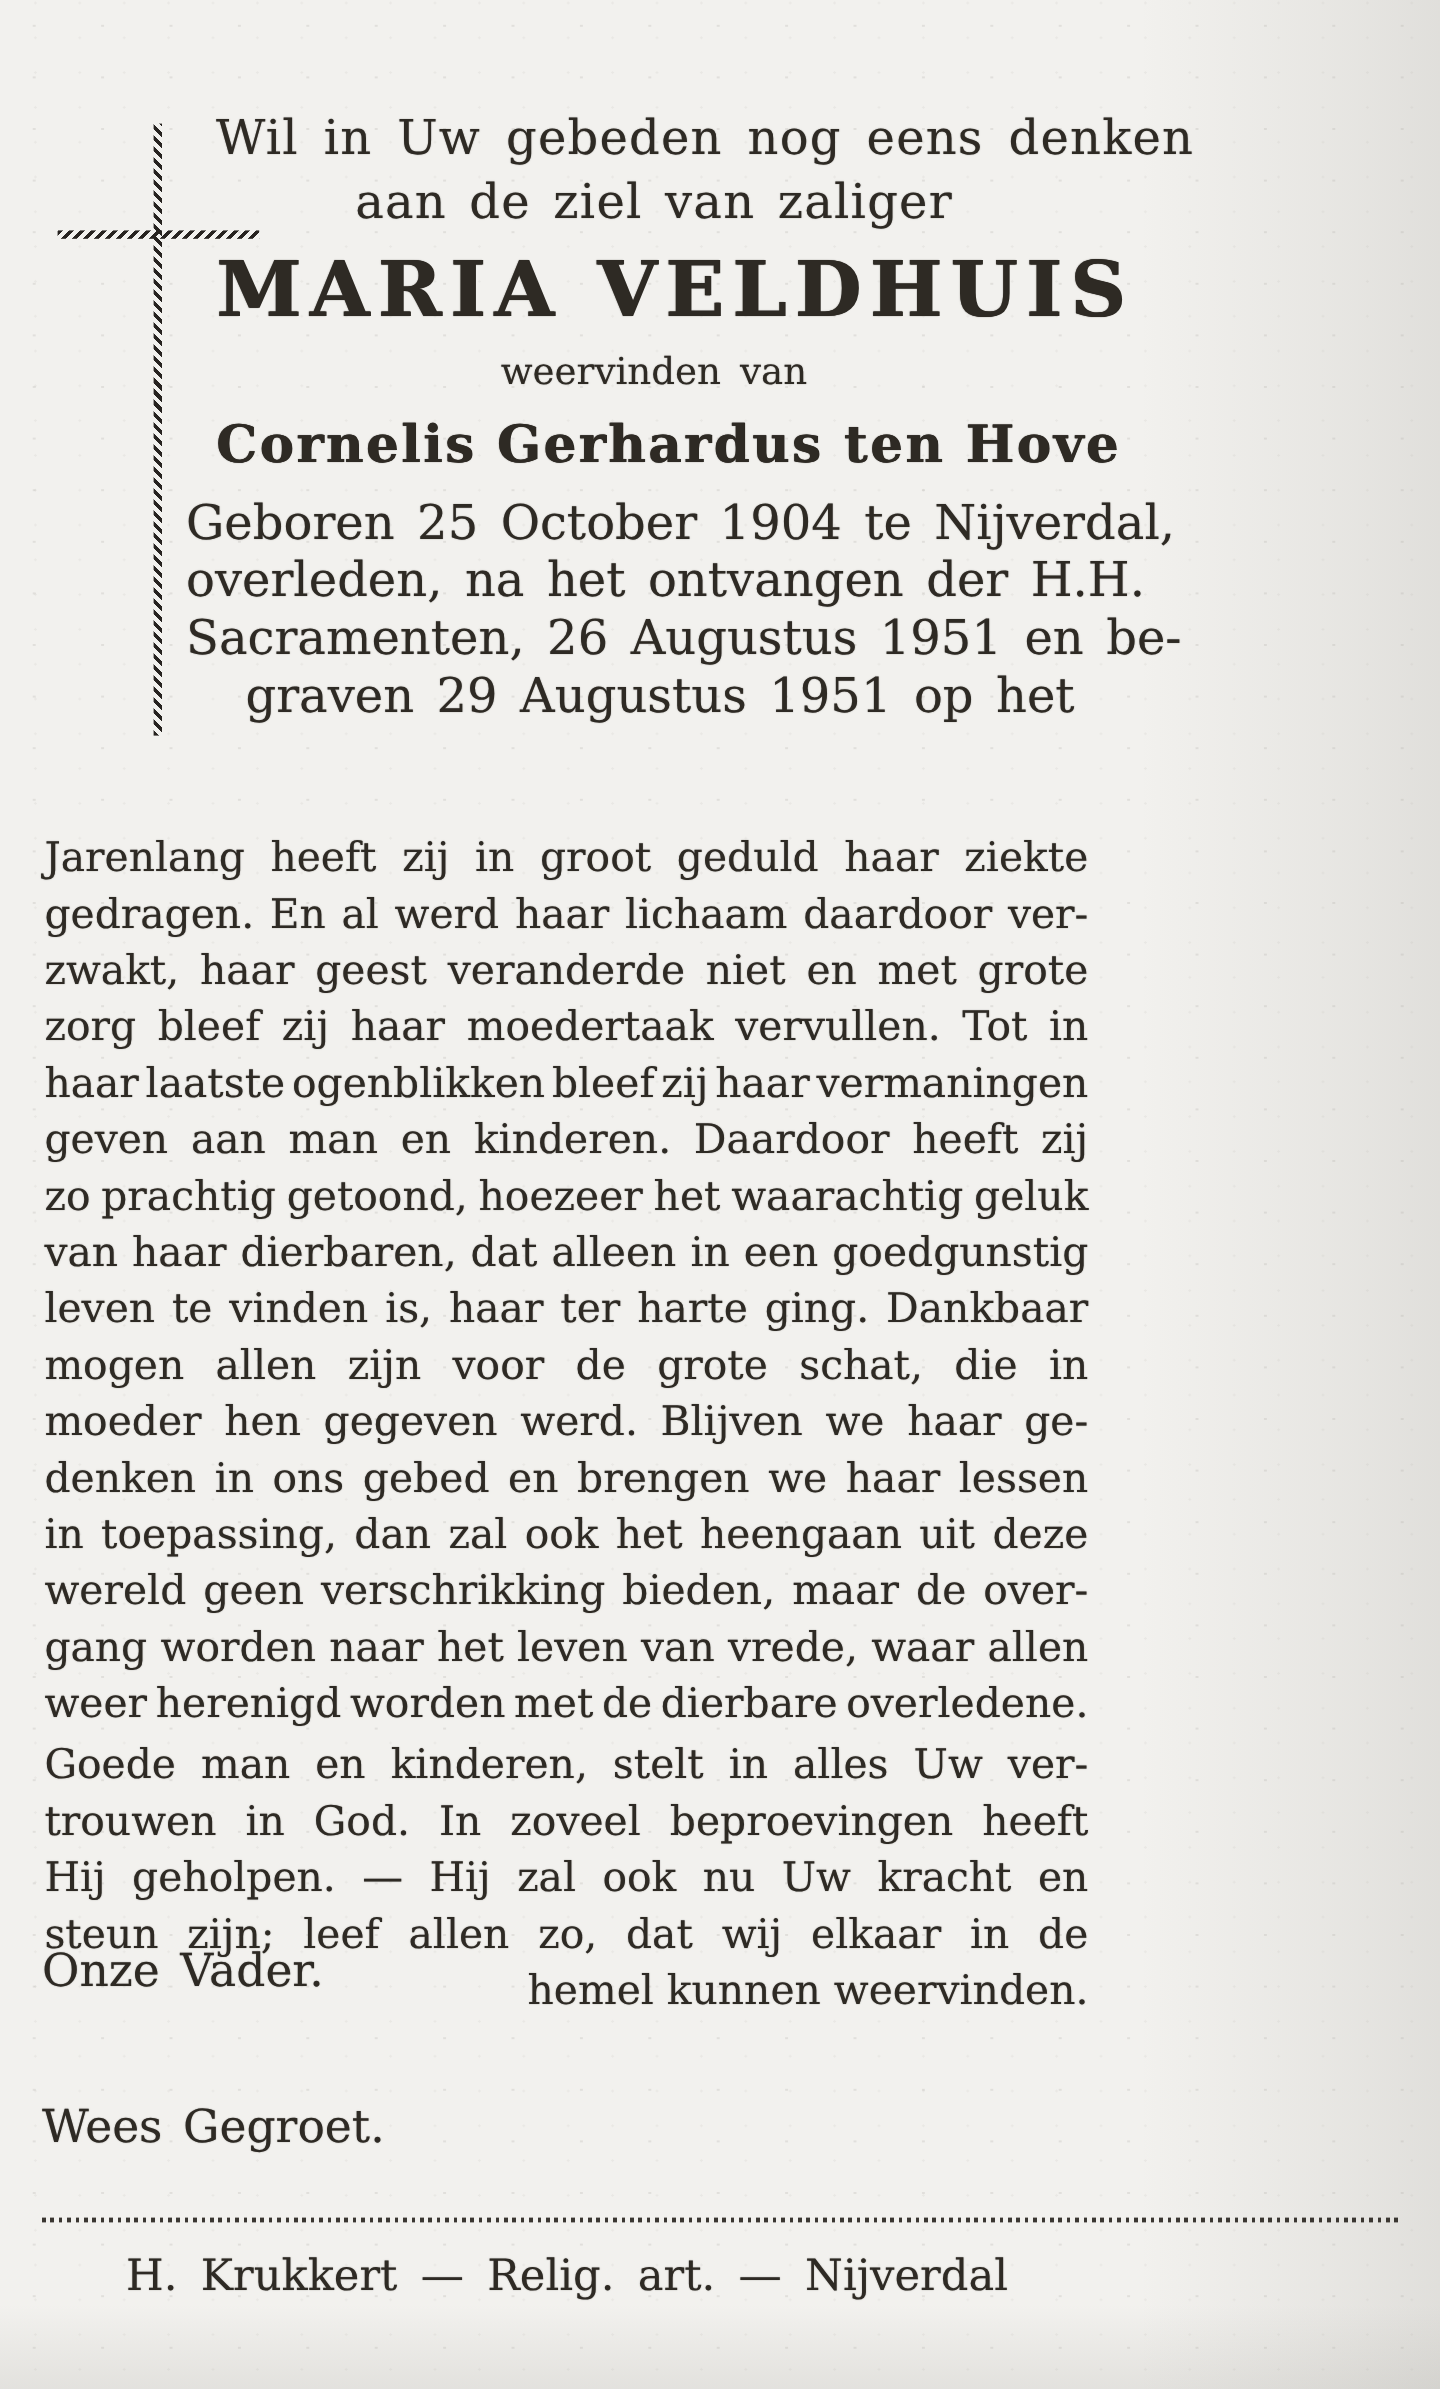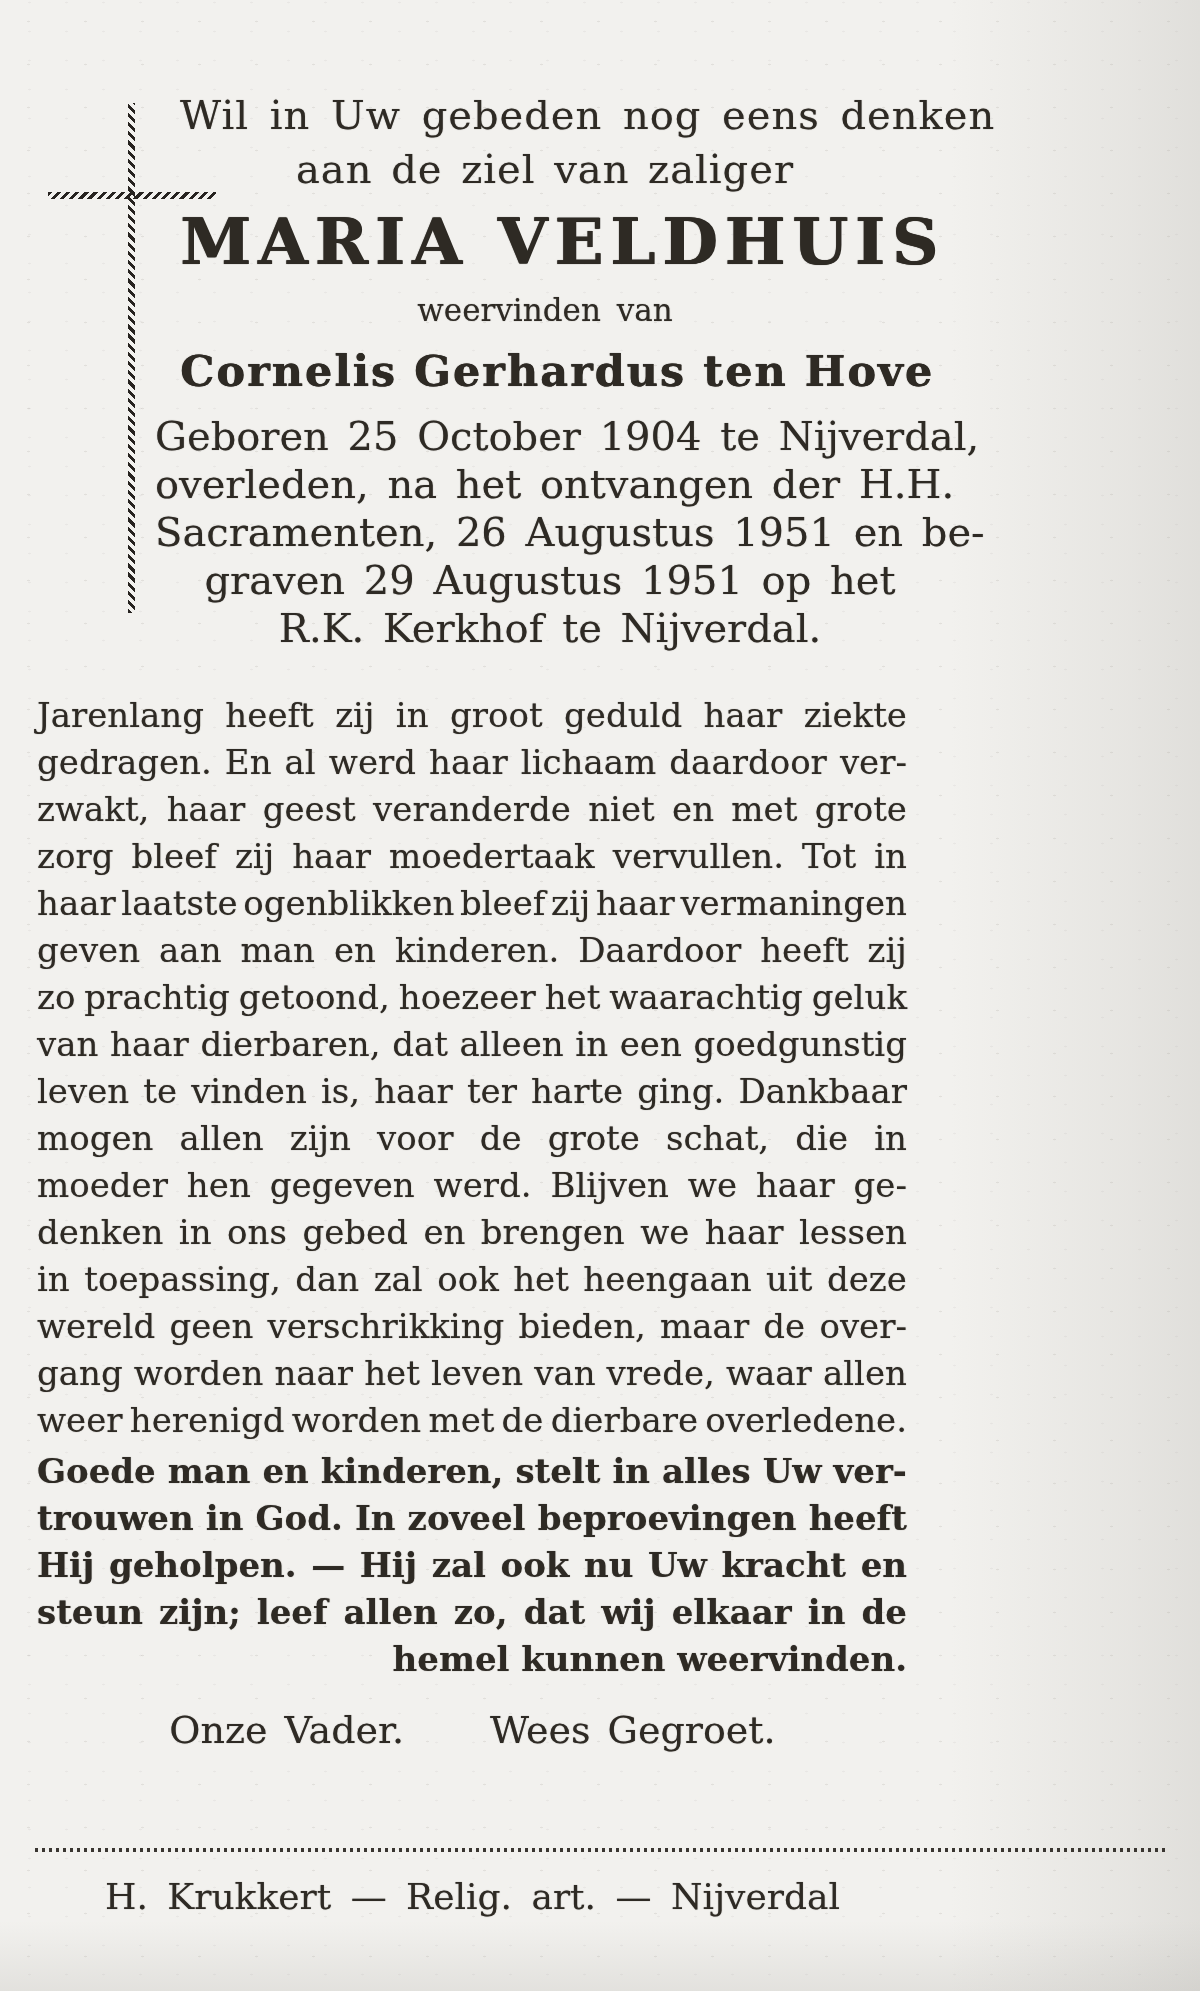--- a/index.html
+++ b/index.html
@@ -50,25 +50,25 @@
           text-shadow:1px 0 0 #2e2a24,0 0 1px rgba(46,42,36,.7);}
   .h-relation{position:absolute;top:292px;left:0;width:100%;font-size:31px;word-spacing:6px;white-space:nowrap;}
   .h-spouse{position:absolute;top:346px;left:0;width:100%;font-size:43px;font-weight:700;letter-spacing:2px;white-space:nowrap;
           text-shadow:0.5px 0 0 #2e2a24,0 0 1px rgba(46,42,36,.6);}
 
   .vitals{position:absolute;left:120px;top:412px;width:790px;}
   .vitals .tline{text-align:center;font-size:40px;line-height:48px;height:48px;word-spacing:6px;white-space:nowrap;}
 
   .para{position:absolute;left:2px;width:870px;font-size:34px;text-align:right;}
   .para1{top:692px;}
-  .para2{top:1448px;font-weight:bold;}
+  .para2{top:1448px;}
   .tline{line-height:47px;height:47px;white-space:nowrap;}
   .jflex{display:flex;justify-content:space-between;}
 
-  .prayer{position:absolute;left:0;top:1708px;width:875px;display:flex;justify-content:center;gap:86px;font-size:38px;word-spacing:5px;}
+  .prayer{position:absolute;left:0;top:1620px;width:875px;display:flex;justify-content:center;gap:86px;font-size:38px;word-spacing:5px;flex-direction:column;}
 
   .dotted-rule{
     position:absolute;left:35px;top:1848px;width:1130px;height:4px;
     background:repeating-linear-gradient(90deg,#3a3631 0 3px,transparent 3px 7px);
   }
   .footer-text{position:absolute;left:0;top:1876px;width:875px;text-align:center;font-size:36px;word-spacing:8px;white-space:nowrap;}
 </style>
 </head>
 <body>
 
@@ -88,21 +88,20 @@
       <div class="h-name">MARIA VELDHUIS</div>
       <div class="h-relation ink">weervinden van</div>
       <div class="h-spouse">Cornelis Gerhardus ten Hove</div>
     </div>
 
     <div class="vitals ink">
         <div class="tline">Geboren 25 October 1904 te Nijverdal,</div>
         <div class="tline">overleden, na het ontvangen der H.H.</div>
         <div class="tline">Sacramenten, 26 Augustus 1951 en be-</div>
         <div class="tline">graven 29 Augustus 1951 op het</div>
-        <div class="tline">R.K. Kerkhof te Nijverdal.</div>
       </div>
 
     <div class="para para1 ink">
         <div class="tline jflex">
           <span>Jarenlang</span>
           <span>heeft</span>
           <span>zij</span>
           <span>in</span>
           <span>groot</span>
           <span>geduld</span>

